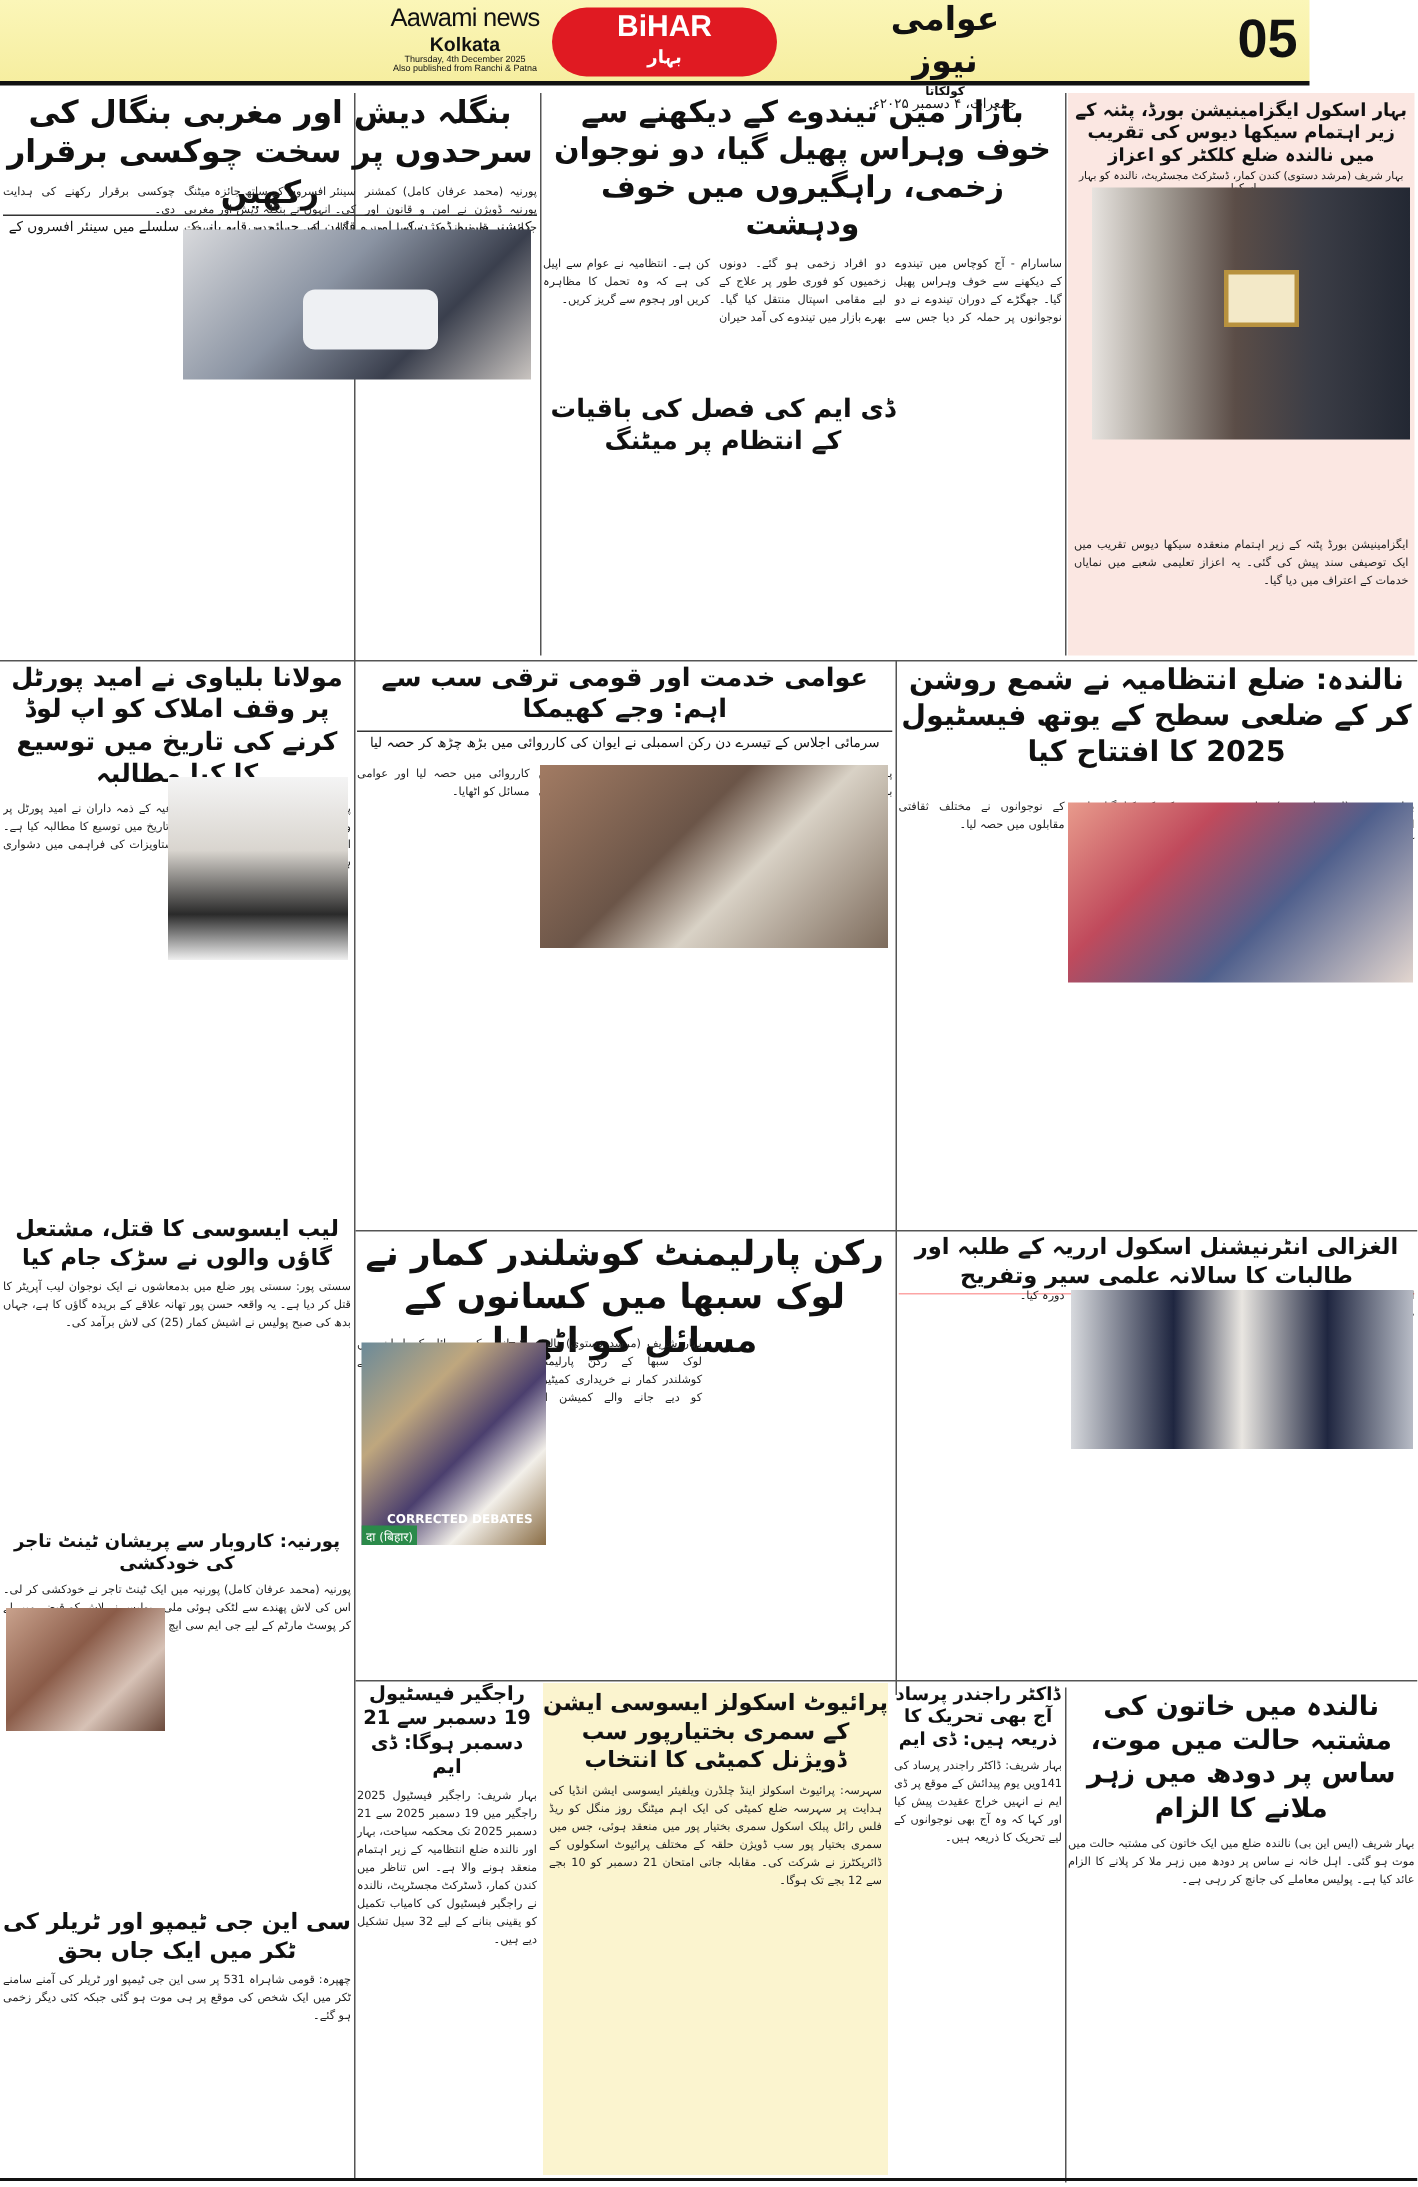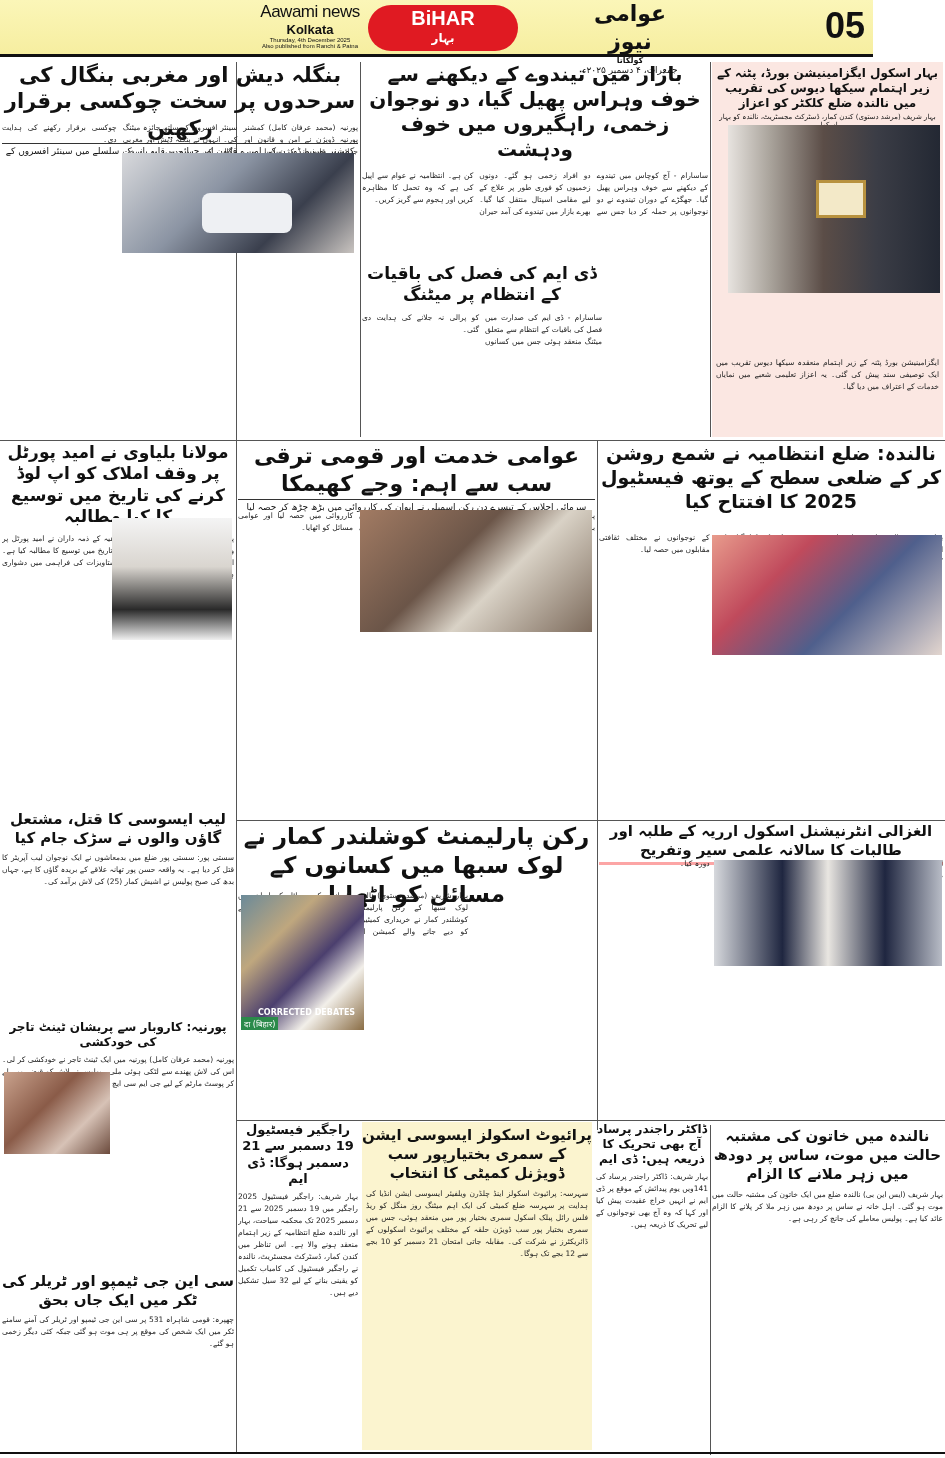--- a/index.html
+++ b/index.html
@@ -76,40 +76,39 @@
   <div style="position:absolute;left:80px;top:40px;width:90px;height:40px;background:#eef0f3;border-radius:8px;"></div>
 </div>
 
 <div class="story" style="left:362px;top:62px;width:346px;height:175px;">
   <div class="hl" style="font-size:20px;">بازار میں تیندوے کے دیکھنے سے خوف وہراس پھیل گیا، دو نوجوان زخمی، راہگیروں میں خوف ودہشت</div>
   <div class="body" style="columns:3;margin-top:8px;height:90px;">ساسارام - آج کوچاس میں تیندوے کے دیکھنے سے خوف وہراس پھیل گیا۔ جھگڑے کے دوران تیندوے نے دو نوجوانوں پر حملہ کر دیا جس سے دو افراد زخمی ہو گئے۔ دونوں زخمیوں کو فوری طور پر علاج کے لیے مقامی اسپتال منتقل کیا گیا۔ بھرے بازار میں تیندوے کی آمد حیران کن ہے۔ انتظامیہ نے عوام سے اپیل کی ہے کہ وہ تحمل کا مظاہرہ کریں اور ہجوم سے گریز کریں۔</div>
 </div>
 
 <div class="story" style="left:362px;top:238px;width:240px;height:200px;margin-top:25px;">
   <div class="hl" style="font-size:17px;">ڈی ایم کی فصل کی باقیات کے انتظام پر میٹنگ</div>
-  <div class="body" style="columns:2;margin-top:6px;height:165px;">ساسارام - ڈی ایم کی صدارت میں فصل کی باقیات کے انتظام سے متعلق میٹنگ منعقد ہوئی جس میں کسانوں کو پرالی نہ جلانے کی ہدایت دی گئی۔</div>
 </div>
 
 <div class="story bg-pink" style="left:712px;top:62px;width:231px;height:375px;">
   <div class="hl" style="font-size:12px;padding-top:4px;">بہار اسکول ایگزامینیشن بورڈ، پٹنہ کے زیر اہتمام سیکھا دیوس کی تقریب میں نالندہ ضلع کلکٹر کو اعزاز</div>
   <div style="font-size:7px;text-align:center;margin-top:2px;">بہار شریف (مرشد دستوی) کندن کمار، ڈسٹرکٹ مجسٹریٹ، نالندہ کو بہار اسکول</div>
   <div class="body" style="position:absolute;left:4px;top:295px;width:223px;height:75px;">ایگزامینیشن بورڈ پٹنہ کے زیر اہتمام منعقدہ سیکھا دیوس تقریب میں ایک توصیفی سند پیش کی گئی۔ یہ اعزاز تعلیمی شعبے میں نمایاں خدمات کے اعتراف میں دیا گیا۔</div>
 </div>
 <div class="photo" style="left:728px;top:125px;width:212px;height:168px;background:linear-gradient(90deg,#e7e3df 0%,#a9a39b 20%,#5b4d47 45%,#3b3d46 70%,#232833 100%);">
   <div style="position:absolute;left:88px;top:55px;width:50px;height:38px;background:#f3e9c8;border:3px solid #b8923f;"></div>
 </div>
 
 <div class="story" style="left:2px;top:442px;width:232px;height:365px;">
   <div class="hl" style="font-size:17px;">مولانا بلیاوی نے امید پورٹل پر وقف املاک کو اپ لوڈ کرنے کی تاریخ میں توسیع کا کیا مطالبہ</div>
   <div class="body" style="margin-top:6px;height:300px;">پورنیہ (محمد عرفان کامل) ادارہ شرعیہ کے ذمہ داران نے امید پورٹل پر وقف املاک کو اپ لوڈ کرنے کی آخری تاریخ میں توسیع کا مطالبہ کیا ہے۔ انہوں نے کہا کہ دیہی علاقوں میں دستاویزات کی فراہمی میں دشواری ہے۔</div>
 </div>
 <div class="photo" style="left:112px;top:518px;width:120px;height:122px;background:linear-gradient(180deg,#f4f4f4,#d9d5cf 40%,#2a2a2a 75%,#f0f0f0);"></div>
 
 <div class="story" style="left:238px;top:442px;width:357px;height:375px;">
-  <div class="hl" style="font-size:22px;">عوامی خدمت اور قومی ترقی سب سے اہم: وجے کھیمکا</div>
+  <div class="hl" style="font-size:17px;">عوامی خدمت اور قومی ترقی سب سے اہم: وجے کھیمکا</div>
   <div class="sub">سرمائی اجلاس کے تیسرے دن رکن اسمبلی نے ایوان کی کارروائی میں بڑھ چڑھ کر حصہ لیا</div>
   <div class="body" style="position:absolute;left:0;top:68px;width:357px;columns:3;height:300px;">پورنیہ (محمد عرفان کامل) 18ویں بہار قانون ساز اسمبلی کے سرمائی اجلاس کے تیسرے دن پورنیہ کے رکن اسمبلی وجے کھیمکا نے ایوان کی کارروائی میں حصہ لیا اور عوامی مسائل کو اٹھایا۔</div>
 </div>
 <div class="photo" style="left:360px;top:510px;width:232px;height:122px;background:linear-gradient(135deg,#a27b63,#6b5548 40%,#d9d2c6 60%,#7d6b5c);"></div>
 
 <div class="story" style="left:599px;top:442px;width:344px;height:375px;">
   <div class="hl" style="font-size:19px;">نالندہ: ضلع انتظامیہ نے شمع روشن کر کے ضلعی سطح کے یوتھ فیسٹیول 2025 کا افتتاح کیا</div>
   <div class="body" style="position:absolute;left:0;top:90px;width:344px;columns:3;height:280px;">بہار شریف (ایس این بی) ضلع انتظامیہ کی جانب سے ضلعی سطح کے یوتھ فیسٹیول 2025 کا افتتاح شمع روشن کر کے کیا گیا۔ اس موقع پر 15 سے 29 سال کی عمر کے نوجوانوں نے مختلف ثقافتی مقابلوں میں حصہ لیا۔</div>
 </div>
 <div class="photo" style="left:712px;top:535px;width:230px;height:120px;background:linear-gradient(135deg,#e89b8c,#c04a5c 30%,#4f5f8c 60%,#e3d6cf);"></div>
@@ -122,21 +121,21 @@
 <div class="story" style="left:238px;top:822px;width:357px;height:296px;">
   <div class="hl" style="font-size:23px;font-weight:900;">رکن پارلیمنٹ کوشلندر کمار نے لوک سبھا میں کسانوں کے مسائل کو اٹھایا</div>
   <div class="body" style="position:absolute;left:0;top:68px;width:230px;columns:2;height:225px;">بہار شریف (مرشد دستوی) نالندہ لوک سبھا کے رکن پارلیمنٹ کوشلندر کمار نے خریداری کمیٹیوں کو دیے جانے والے کمیشن اور کسانوں کے مسائل کو ایوان میں اٹھایا۔ انہوں نے سال 2011-12 سے زیر التوا ادائیگیوں کا ذکر کیا۔</div>
 </div>
 <div class="photo" style="left:241px;top:895px;width:123px;height:135px;background:linear-gradient(135deg,#6b8a99,#bfa77e 30%,#4b3f6e 55%,#f2efe9 75%,#8a6d45);">
   <div class="cap" style="bottom:12px;left:14px;font-weight:bold;">CORRECTED DEBATES</div>
   <div class="cap" style="background:#2b8a4a;">दा (बिहार)</div>
 </div>
 
 <div class="story" style="left:599px;top:822px;width:344px;height:296px;">
-  <div class="hl" style="font-size:15px;border-bottom:3px solid #fca5a5;padding-bottom:2px;">الغزالی انٹرنیشنل اسکول ارریہ کے طلبہ اور طالبات کا سالانہ علمی سیر وتفریح</div>
+  <div class="hl" style="font-size:15px;border-bottom:1px solid #fca5a5;padding-bottom:2px;">الغزالی انٹرنیشنل اسکول ارریہ کے طلبہ اور طالبات کا سالانہ علمی سیر وتفریح</div>
   <div class="body" style="position:absolute;left:0;top:36px;width:344px;columns:3;height:255px;">ارریہ: الغزالی انٹرنیشنل اسکول کے طلبہ و طالبات نے سالانہ علمی سیر و تفریح کے دوران مختلف تاریخی اور سائنسی مقامات کا دورہ کیا۔</div>
 </div>
 <div class="photo" style="left:714px;top:860px;width:228px;height:106px;background:linear-gradient(90deg,#d7d9dd,#1f2640 30%,#e9e6e1 50%,#1f2640 75%,#b8bcc6);"></div>
 
 <div class="story" style="left:2px;top:1020px;width:232px;height:250px;">
   <div class="hl" style="font-size:12px;text-align:center;">پورنیہ: کاروبار سے پریشان ٹینٹ تاجر کی خودکشی</div>
   <div class="body" style="margin-top:4px;height:200px;">پورنیہ (محمد عرفان کامل) پورنیہ میں ایک ٹینٹ تاجر نے خودکشی کر لی۔ اس کی لاش پھندے سے لٹکی ہوئی ملی۔ پولیس نے لاش کو قبضے میں لے کر پوسٹ مارٹم کے لیے جی ایم سی ایچ پورنیہ بھیج دیا۔</div>
 </div>
 <div class="photo" style="left:4px;top:1072px;width:106px;height:82px;background:linear-gradient(135deg,#c9a28d,#8a5b48 40%,#d7c2b6 70%,#6b4a3c);"></div>
 
@@ -149,20 +148,20 @@
   <div class="hl" style="font-size:15px;padding-top:4px;">پرائیوٹ اسکولز ایسوسی ایشن کے سمری بختیارپور سب ڈویژنل کمیٹی کا انتخاب</div>
   <div class="body" style="margin-top:6px;padding:0 4px;height:270px;">سہرسہ: پرائیوٹ اسکولز اینڈ چلڈرن ویلفیئر ایسوسی ایشن انڈیا کی ہدایت پر سہرسہ ضلع کمیٹی کی ایک اہم میٹنگ روز منگل کو ریڈ فلس رائل پبلک اسکول سمری بختیار پور میں منعقد ہوئی، جس میں سمری بختیار پور سب ڈویژن حلقہ کے مختلف پرائیوٹ اسکولوں کے ڈائریکٹرز نے شرکت کی۔ مقابلہ جاتی امتحان 21 دسمبر کو 10 بجے سے 12 بجے تک ہوگا۔</div>
 </div>
 
 <div class="story" style="left:596px;top:1122px;width:112px;height:328px;">
   <div class="hl" style="font-size:12px;">ڈاکٹر راجندر پرساد آج بھی تحریک کا ذریعہ ہیں: ڈی ایم</div>
   <div class="body" style="margin-top:4px;height:280px;">بہار شریف: ڈاکٹر راجندر پرساد کی 141ویں یوم پیدائش کے موقع پر ڈی ایم نے انہیں خراج عقیدت پیش کیا اور کہا کہ وہ آج بھی نوجوانوں کے لیے تحریک کا ذریعہ ہیں۔</div>
 </div>
 
 <div class="story" style="left:712px;top:1127px;width:231px;height:323px;">
-  <div class="hl" style="font-size:15px;">نالندہ میں خاتون کی مشتبہ حالت میں موت، ساس پر دودھ میں زہر ملانے کا الزام</div>
+  <div class="hl" style="font-size:18px;">نالندہ میں خاتون کی مشتبہ حالت میں موت، ساس پر دودھ میں زہر ملانے کا الزام</div>
   <div class="body" style="margin-top:6px;height:270px;">بہار شریف (ایس این بی) نالندہ ضلع میں ایک خاتون کی مشتبہ حالت میں موت ہو گئی۔ اہل خانہ نے ساس پر دودھ میں زہر ملا کر پلانے کا الزام عائد کیا ہے۔ پولیس معاملے کی جانچ کر رہی ہے۔</div>
 </div>
 
 <div class="story" style="left:2px;top:1272px;width:232px;height:178px;">
   <div class="hl" style="font-size:15px;">سی این جی ٹیمپو اور ٹریلر کی ٹکر میں ایک جاں بحق</div>
   <div class="body" style="margin-top:4px;height:140px;">چھپرہ: قومی شاہراہ 531 پر سی این جی ٹیمپو اور ٹریلر کی آمنے سامنے ٹکر میں ایک شخص کی موقع پر ہی موت ہو گئی جبکہ کئی دیگر زخمی ہو گئے۔</div>
 </div>
 
 </body></html>

